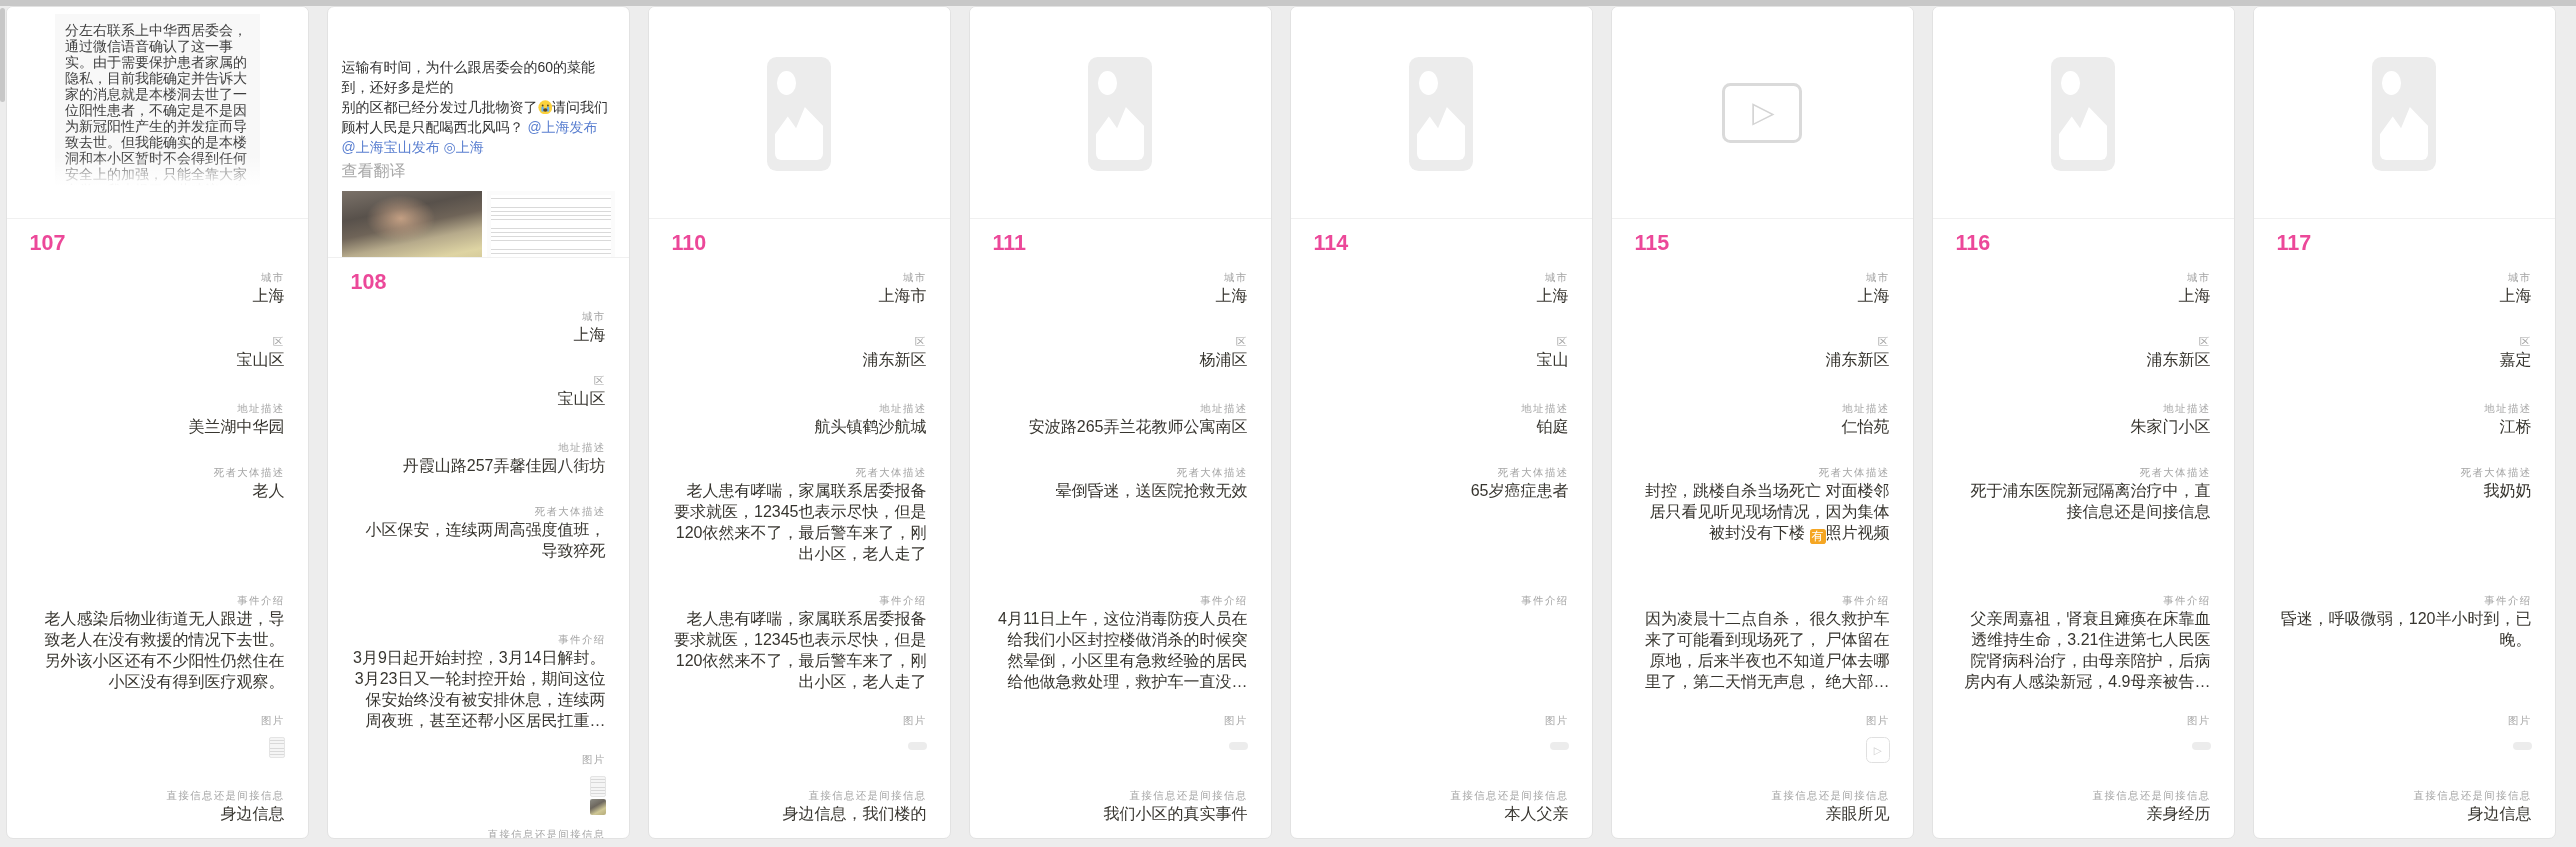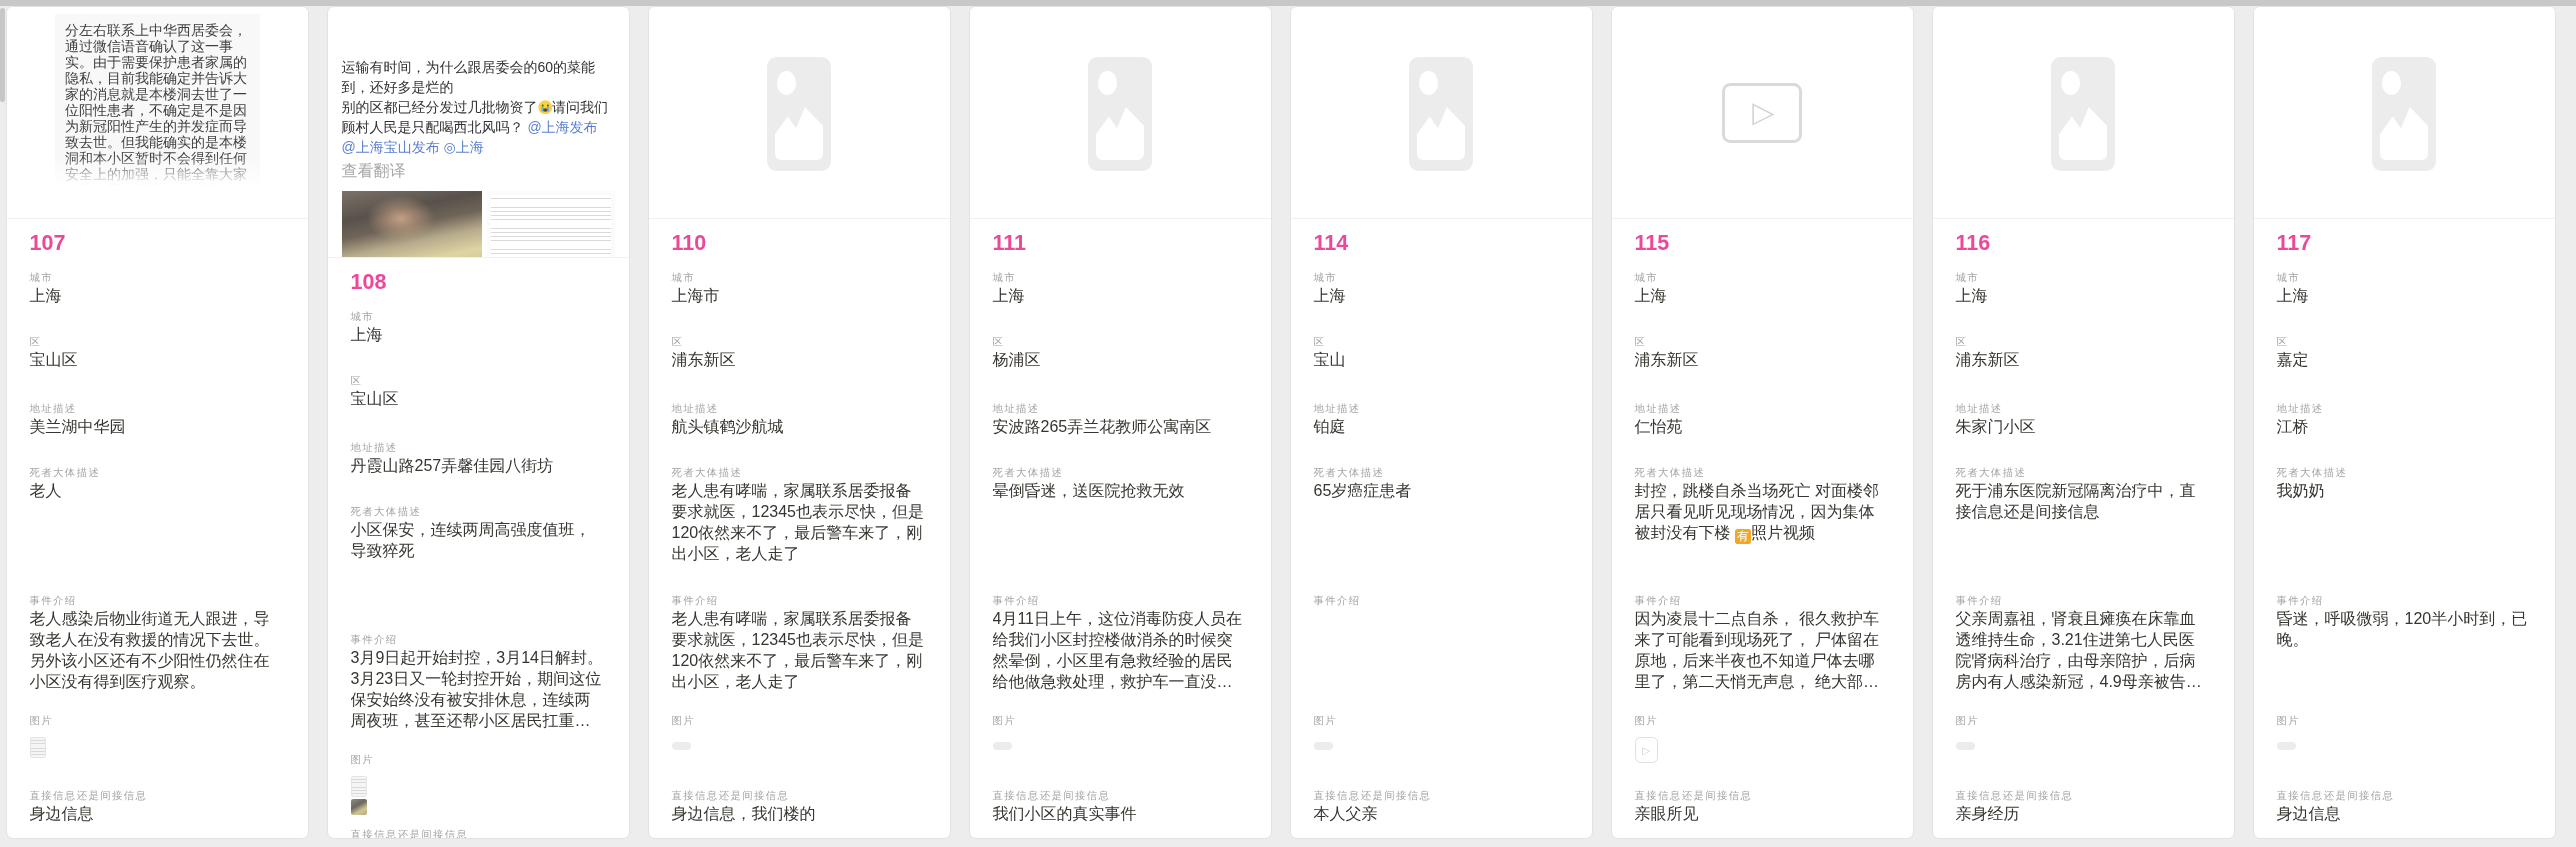--- a/index.html
+++ b/index.html
@@ -45,21 +45,21 @@
      border-radius:0 0 6.2px 6.2px; clip-path:polygon(0 52%, 27% 18%, 44% 40%, 62% 0, 100% 36%, 100% 100%, 0 100%); }
 
   
   .vid-icon { width:80px; height:60px; border:3.5px solid #dadada; border-radius:8.3px; box-sizing:border-box;
      display:flex; align-items:center; justify-content:center; }
   .vid-icon .tri { color:#d4d4d4; font-size:29px; line-height:1; transform:translateX(1.4px); }
 
   .body { padding:11px 23px 0; }
   .num { margin:0 0 15.3px; font-size:21.5px; font-weight:700; color:#ec4899; line-height:26px; }
 
-  .field { box-sizing:border-box; }
+  .field { box-sizing:border-box;text-align:right; }
   .label { font-size:10.4px; color:#a5a5a5; line-height:14px; letter-spacing:1.4px; }
   .value { font-size:16px; color:#37352f; line-height:21px; word-break:break-all; }
   .f-city { height:64px; } .f-district { height:67px; } .f-address { height:64px; }
   .f-victim { height:128px; } .f-event { height:120px; } .f-pic { height:75px; }
   .f-victim .value, .f-event .value { max-height:83px; overflow:hidden;
      display:-webkit-box; -webkit-box-orient:vertical; -webkit-line-clamp:4; }
 
   .thumb-slot { display:block; margin-top:8.3px; }
   .th-pill { display:inline-block; width:19px; height:7.6px; border-radius:4.2px; background:#ececec; margin-top:5.5px; }
   .th-text { display:inline-block; width:16px; height:21.5px; border:0.7px solid #e4e4e4; border-radius:2.1px; box-sizing:border-box;

